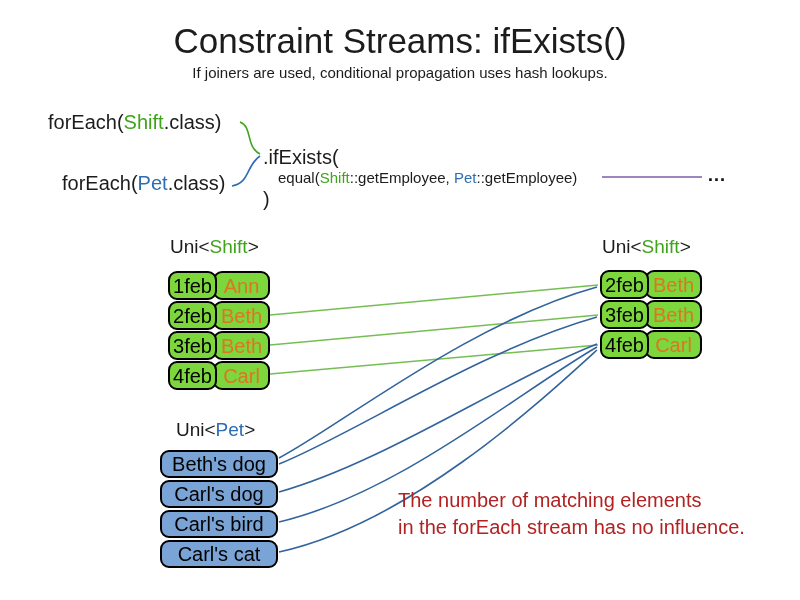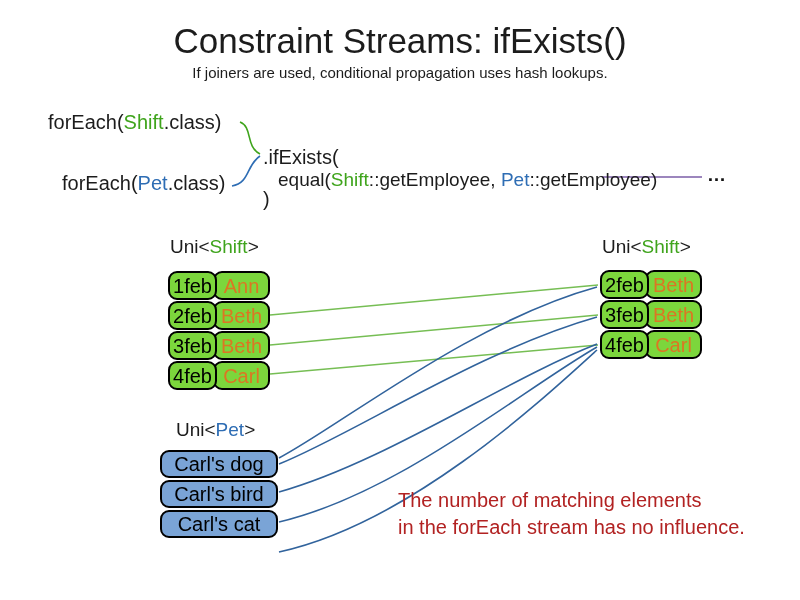--- a/index.html
+++ b/index.html
@@ -8,21 +8,21 @@
     background:#ffffff;
     font-family:"Liberation Sans", sans-serif;
     color:#1c1c1c;
   }
   .abs{position:absolute;}
   
   .title{left:0;top:21px;width:800px;text-align:center;font-size:35px;letter-spacing:0;}
   .subtitle{left:0;top:64px;width:800px;text-align:center;font-size:15px;}
   
   .code{font-size:20px;white-space:pre;}
-  .code-small{font-size:19px;white-space:pre;}
+  .code-small{font-size:15px;white-space:pre;}
   .g{color:#3fa41c;}
   .b{color:#2e6db4;}
   .ellipsis{font-size:19px;font-weight:bold;color:#111;}
   
   #wires{position:absolute;left:0;top:0;width:800px;height:600px;pointer-events:none;}
   
   .uni-label{font-size:19px;}
   
   .shift-table{display:flex;flex-direction:column;}
   .shift-row{display:flex;margin-bottom:1px;}
@@ -112,20 +112,21 @@
   </div>
   <div class="shift-row">
     <div class="cell date-cell">4feb</div>
     <div class="cell name-cell">Carl</div>
   </div>
 </div>
 
 <div class="abs uni-label" style="left:176px;top:419px;"><span>Uni&lt;</span><span class="b">Pet</span><span>&gt;</span></div>
 
 <div class="abs" style="left:160px;top:450px;">
+  <div class="pet-row">Beth's dog</div>
   <div class="pet-row">Carl's dog</div>
   <div class="pet-row">Carl's bird</div>
   <div class="pet-row">Carl's cat</div>
 </div>
 
 <div class="abs annotation" style="left:398px;top:487px;">
   <div>The number of matching elements</div>
   <div>in the forEach stream has no influence.</div>
 </div>
 

